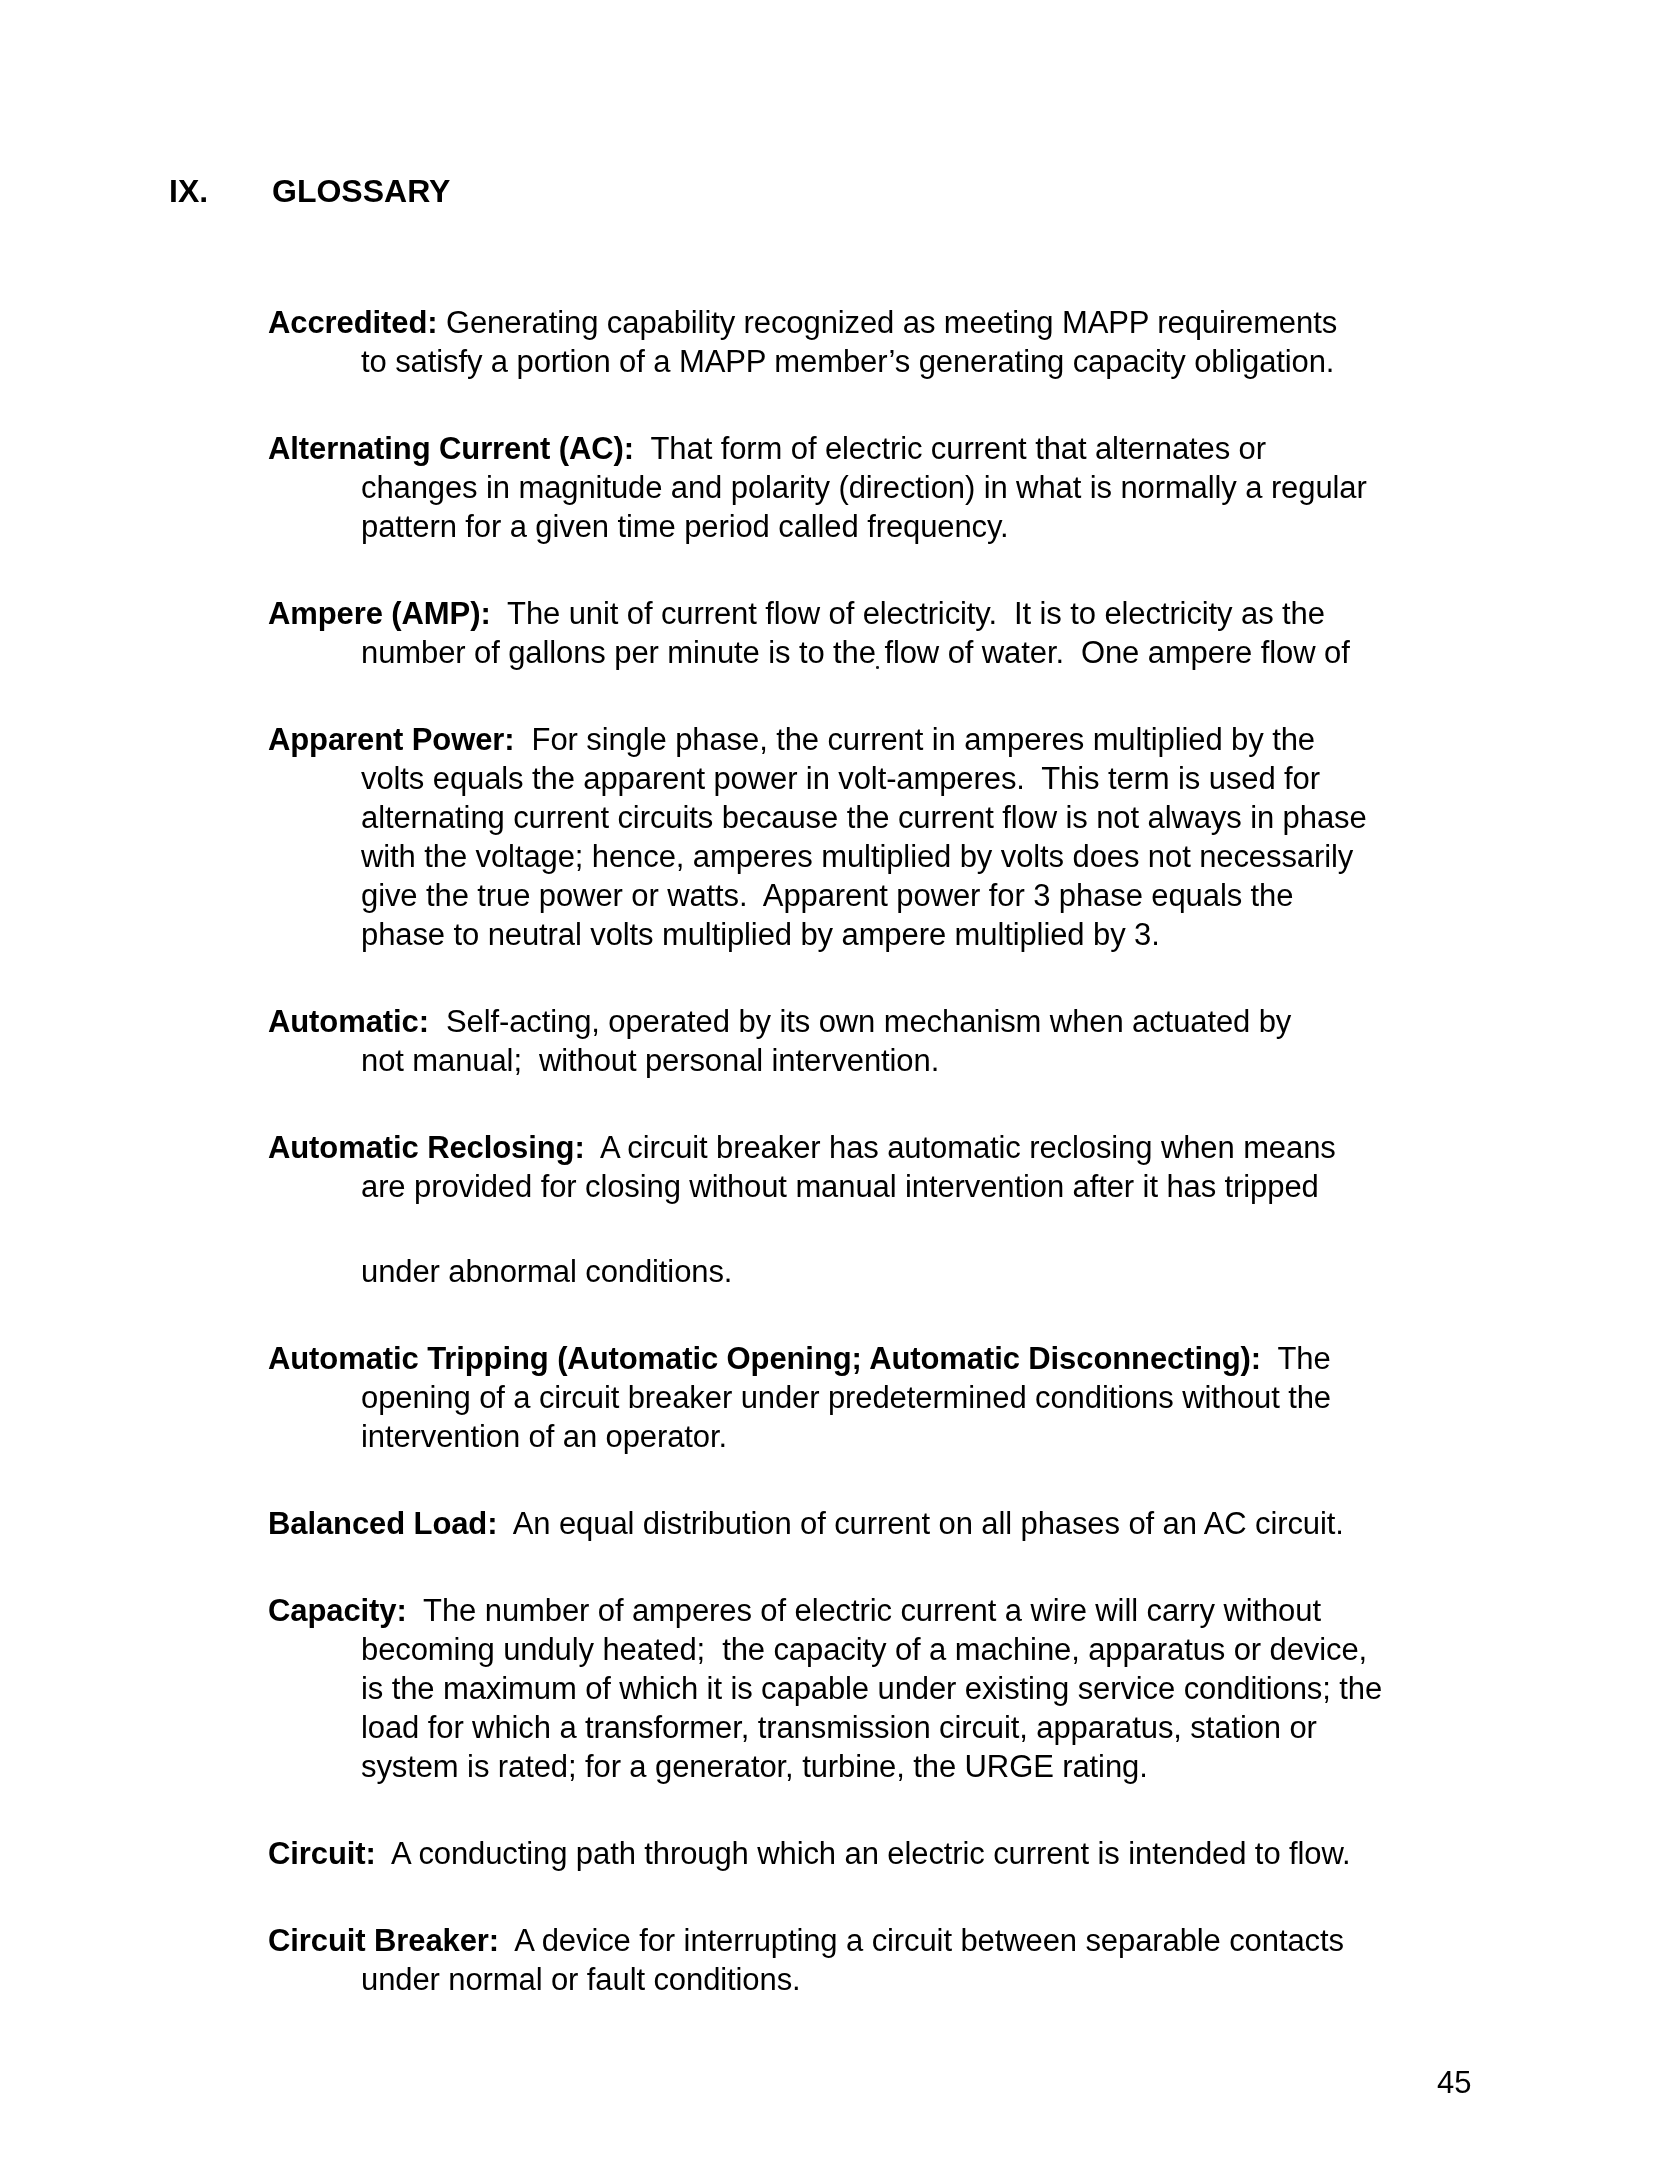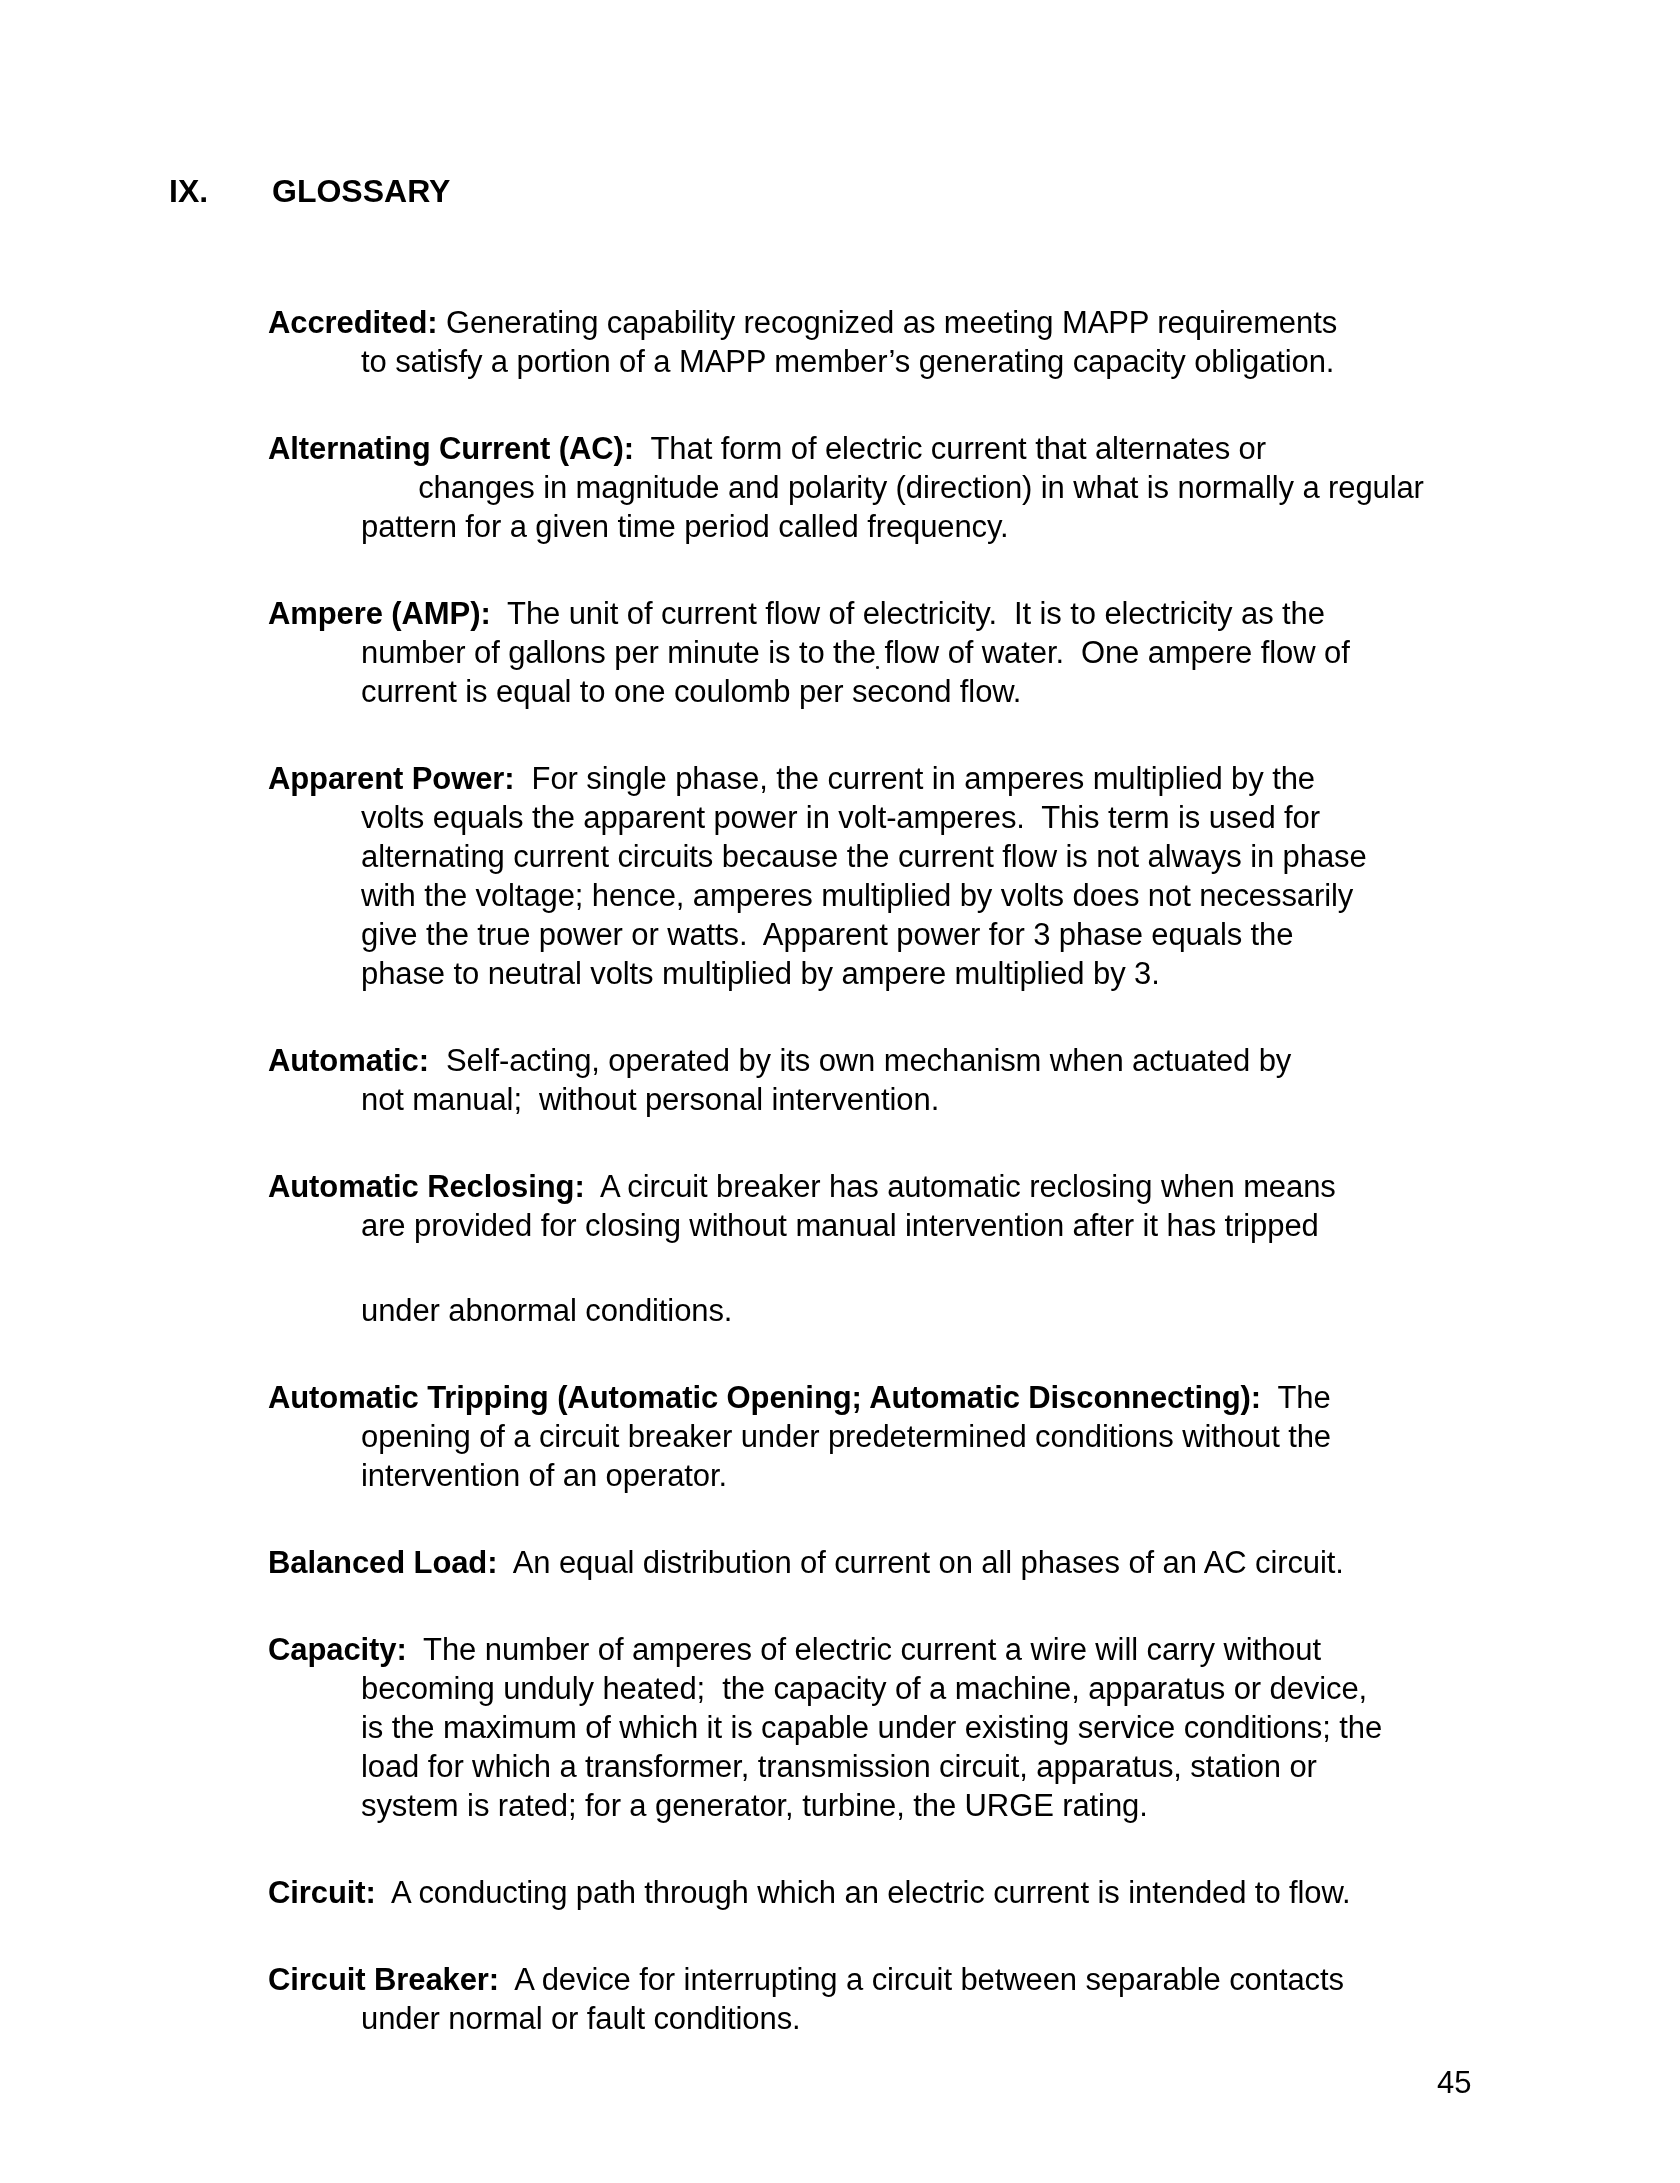--- a/index.html
+++ b/index.html
@@ -91,28 +91,27 @@
 
   <div class="entries">
 
     <div class="entry">
       <span class="line"><span class="term">Accredited:</span><span class="def" style="white-space: pre;"> Generating capability recognized as meeting MAPP requirements</span></span>
       <span class="line def" style="white-space: pre;">to satisfy a portion of a MAPP member’s generating capacity obligation.</span>
     </div>
 
     <div class="entry">
       <span class="line"><span class="term">Alternating Current (AC):</span><span class="def" style="white-space: pre;">  That form of electric current that alternates or</span></span>
-      <span class="line def" style="white-space: pre; text-align: center;">changes in magnitude and polarity (direction) in what is normally a regular</span>
+      <span class="line def" style="white-space: pre;">changes in magnitude and polarity (direction) in what is normally a regular</span>
       <span class="line def" style="white-space: pre;">pattern for a given time period called frequency.</span>
     </div>
 
     <div class="entry">
       <span class="line"><span class="term">Ampere (AMP):</span><span class="def" style="white-space: pre;">  The unit of current flow of electricity.  It is to electricity as the</span></span>
       <span class="line def" style="white-space: pre;">number of gallons per minute is to the flow of water.  One ampere flow of</span>
-      <span class="line def" style="white-space: pre;">current is equal to one coulomb per second flow.</span>
     </div>
 
     <div class="entry">
       <span class="line"><span class="term">Apparent Power:</span><span class="def" style="white-space: pre;">  For single phase, the current in amperes multiplied by the</span></span>
       <span class="line def" style="white-space: pre;">volts equals the apparent power in volt-amperes.  This term is used for</span>
       <span class="line def" style="white-space: pre;">alternating current circuits because the current flow is not always in phase</span>
       <span class="line def" style="white-space: pre;">with the voltage; hence, amperes multiplied by volts does not necessarily</span>
       <span class="line def" style="white-space: pre;">give the true power or watts.  Apparent power for 3 phase equals the</span>
       <span class="line def" style="white-space: pre;">phase to neutral volts multiplied by ampere multiplied by 3.</span>
     </div>

